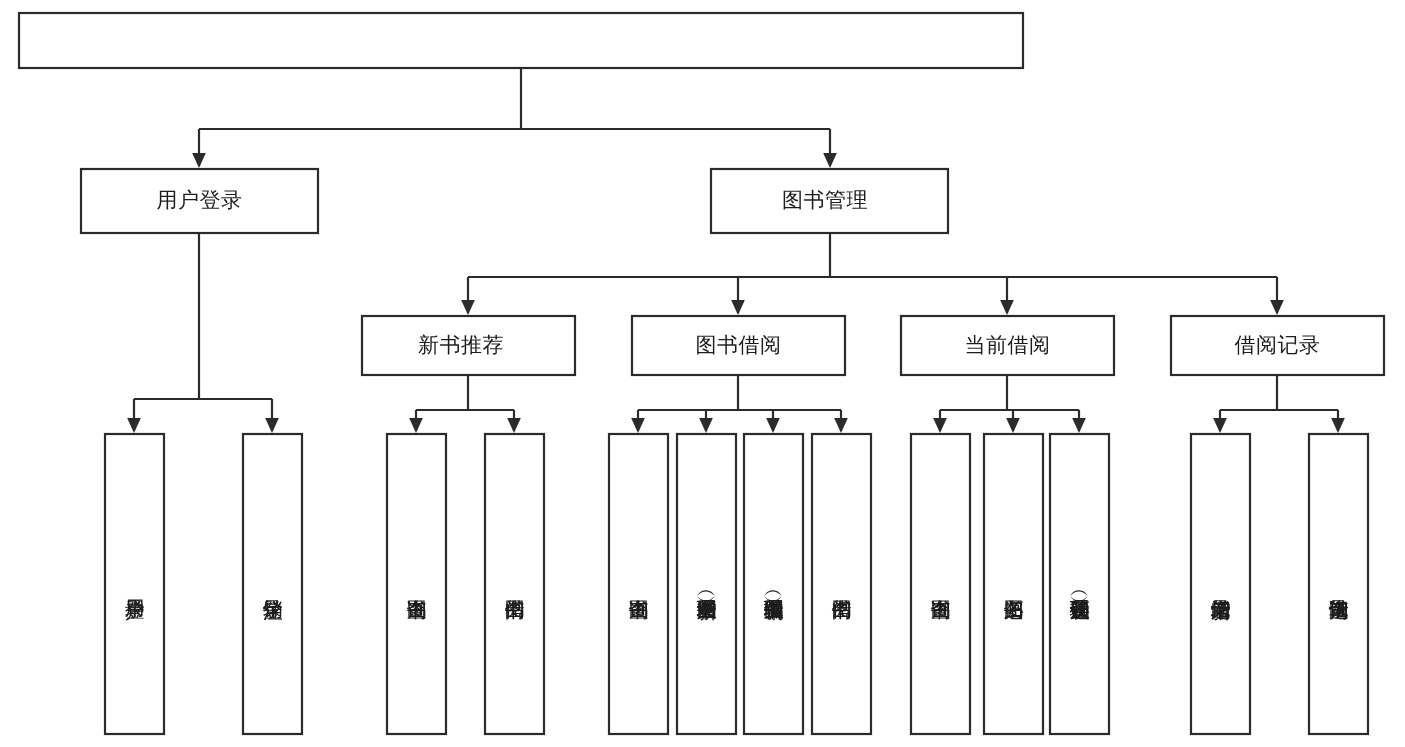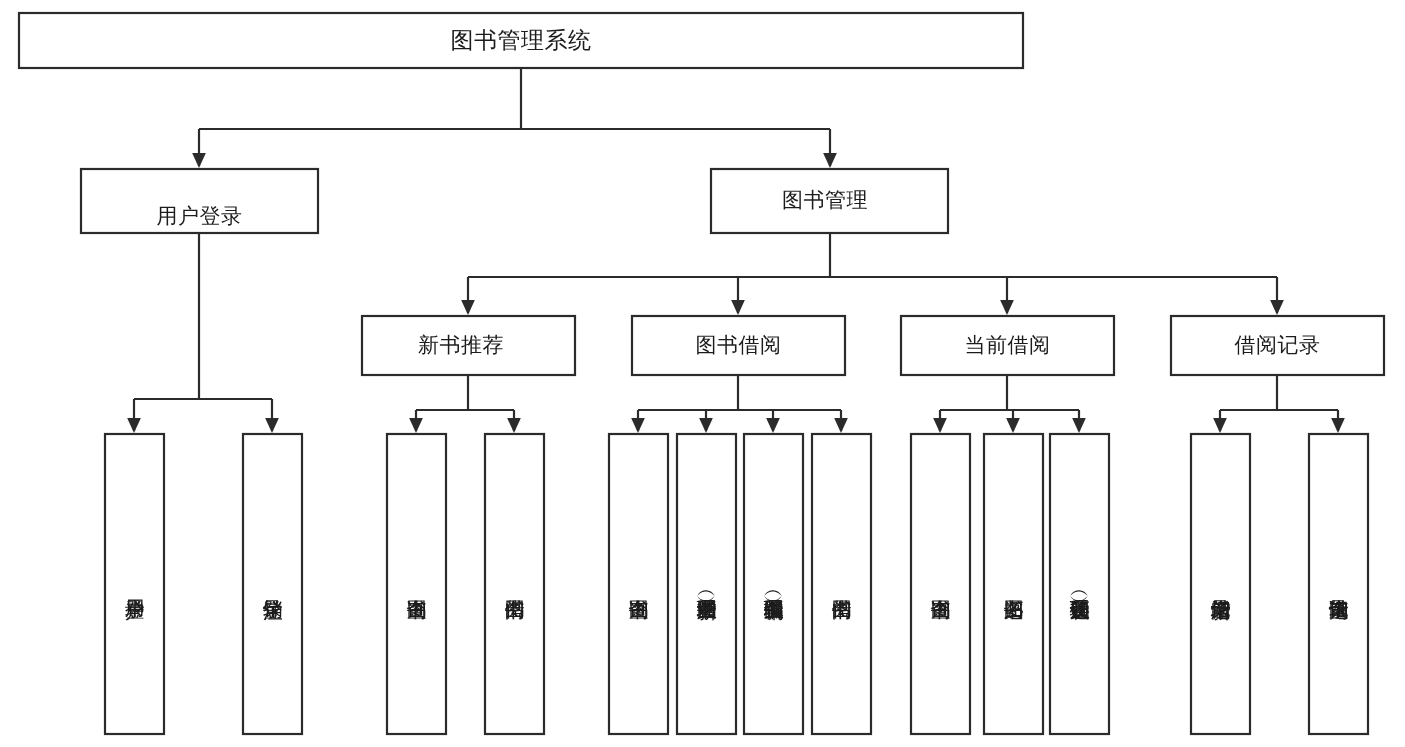--- a/index.html
+++ b/index.html
@@ -149,23 +149,22 @@
     <path class="connector" marker-end="url(#arrow)" d="M 940 410 L 940 431"></path>
     <path class="connector" marker-end="url(#arrow)" d="M 1013 410 L 1013 431"></path>
     <path class="connector" marker-end="url(#arrow)" d="M 1079 410 L 1079 431"></path>
 
     <path class="connector" d="M 1277 375 L 1277 410"></path>
     <path class="connector" d="M 1220 410 L 1338 410"></path>
     <path class="connector" marker-end="url(#arrow)" d="M 1220 410 L 1220 431"></path>
     <path class="connector" marker-end="url(#arrow)" d="M 1338 410 L 1338 431"></path>
   </svg>
 
-  <div class="node-label-h" style="left:19px; top:13px; width:1004px; height:55px; font-size:23px;">图书管理系统</div>
 
-  <div class="node-label-h" style="left:81px; top:169px; width:237px; height:64px;margin-top:16px;">用户登录</div>
+  <div class="node-label-h" style="left:81px; top:169px; width:237px; height:64px;">用户登录</div>
   <div class="node-label-h" style="left:711px; top:169px; width:228px; height:64px;">图书管理</div>
 
   <div class="node-label-h" style="left:362px; top:316px; width:198px; height:59px;">新书推荐</div>
   <div class="node-label-h" style="left:901px; top:316px; width:213px; height:59px;">当前借阅</div>
   <div class="node-label-h" style="left:632px; top:316px; width:213px; height:59px;">图书借阅</div>
   <div class="node-label-h" style="left:1171px; top:316px; width:213px; height:59px;">借阅记录</div>
 
   <div class="node-label-v" style="left:105px; top:434px; width:59px; height:300px;">用户登录</div>
   <div class="node-label-v" style="left:243px; top:434px; width:59px; height:300px;">注销登录</div>
 

